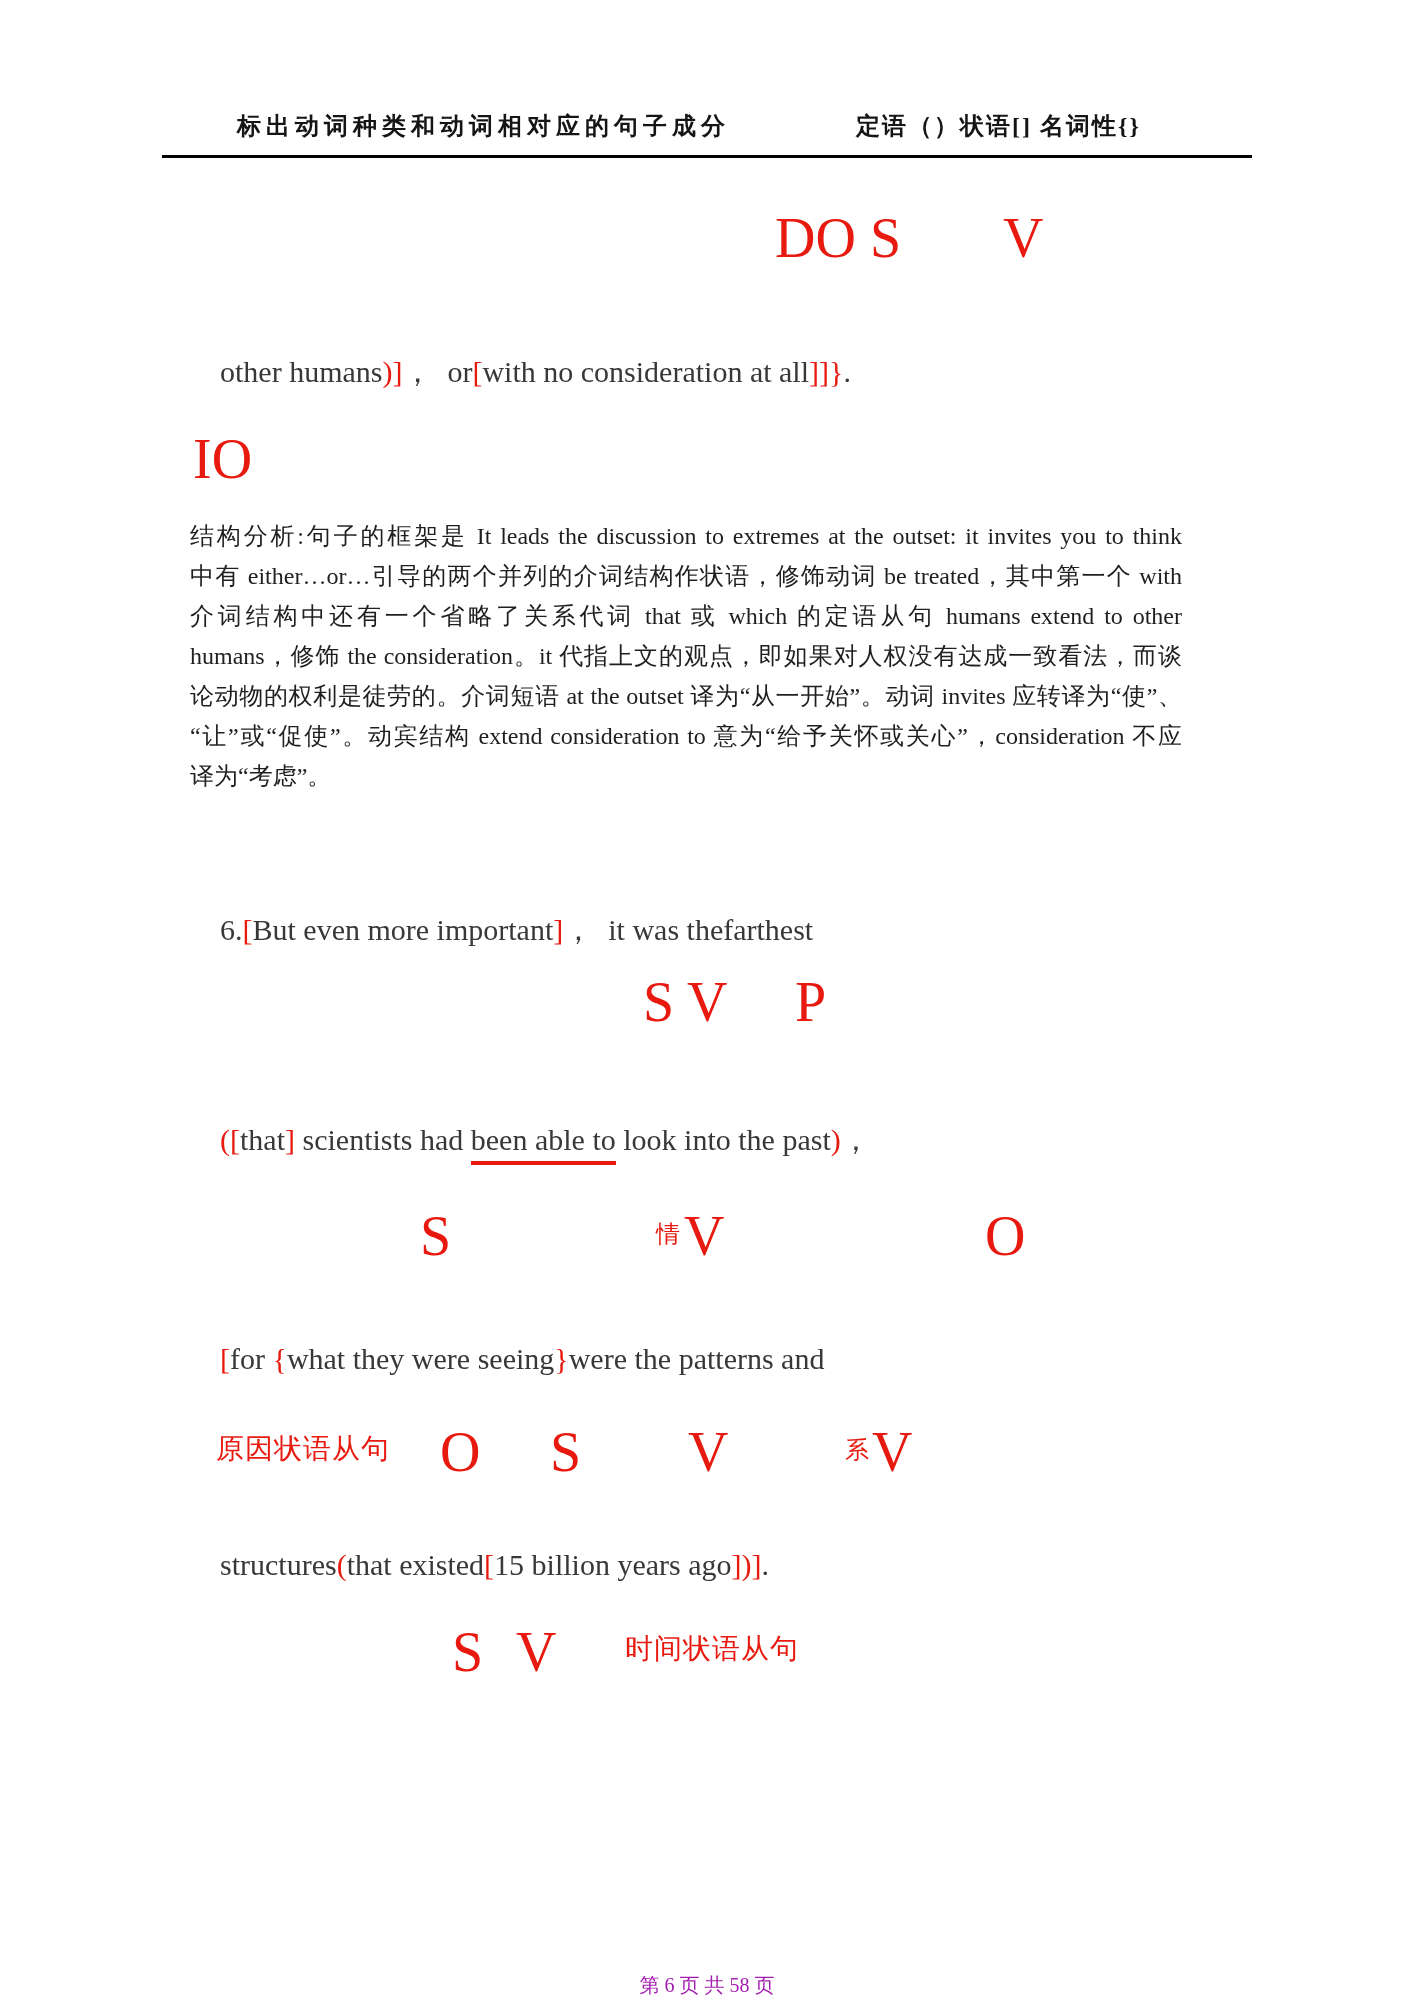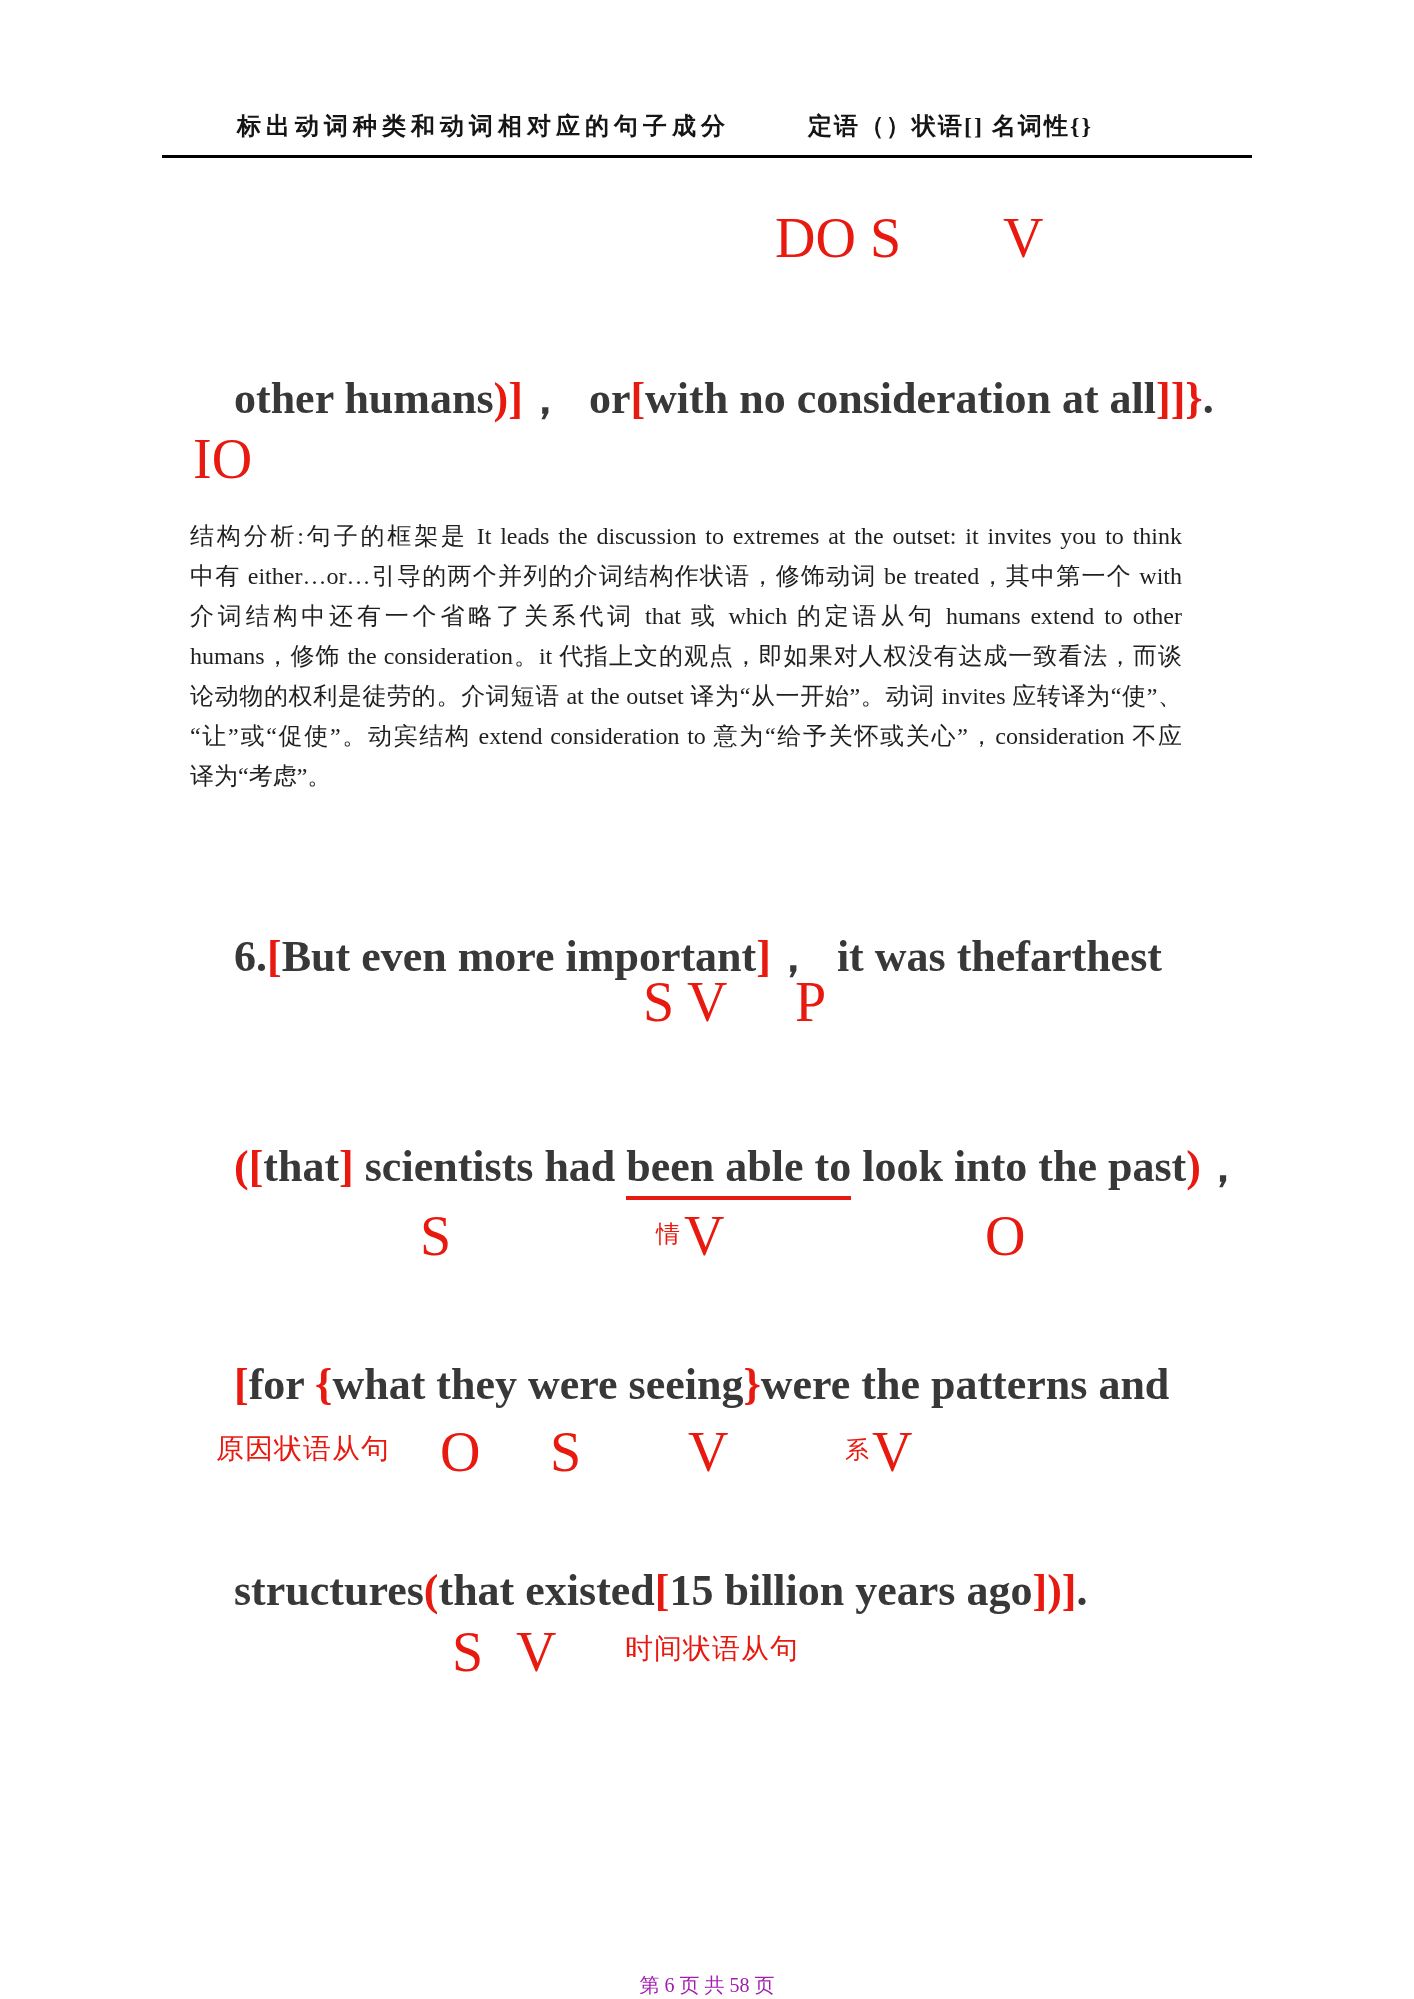--- a/index.html
+++ b/index.html
@@ -5,24 +5,24 @@
   html,body{margin:0;padding:0;background:#ffffff;}
   .page{
     position:relative;width:1414px;height:1999px;background:#ffffff;
     font-family:"Liberation Serif","DejaVu Serif",serif;overflow:hidden;margin-top:24px;
   }
   .hdr{
     position:absolute;top:86px;font-weight:bold;font-size:24px;color:#151515;
     letter-spacing:5px;white-space:pre;
   }
   .hdr-left{left:237px;}
-  .hdr-right{left:808px;letter-spacing:2px;}
+  .hdr-right{left:856px;letter-spacing:2px;}
   .rule{position:absolute;left:162px;top:131px;width:1090px;border-top:3px solid #000;}
   .sline{
-    position:absolute;left:190px;white-space:pre;font-weight:bold;font-size:44px;
+    position:absolute;left:190px;white-space:pre;font-weight:normal;font-size:30px;
     color:#383838;
   }
   .red{color:#e8190f;}
   .ink{color:#383838;}
   .u-red{border-bottom:4px solid #e8190f;padding-bottom:5px;}
   .ann{position:absolute;left:0;top:0;width:1414px;height:56px;}
   .ann span{position:absolute;top:0;color:#e8190f;font-size:56px;white-space:pre;}
   .ann .sm{font-size:24px;top:14px;}
   .ann .cnlabel{font-size:28px;top:10px;letter-spacing:1px;text-align:right;}
   .para{position:absolute;left:190px;width:992px;color:#1f1f1f;font-size:24px;}

